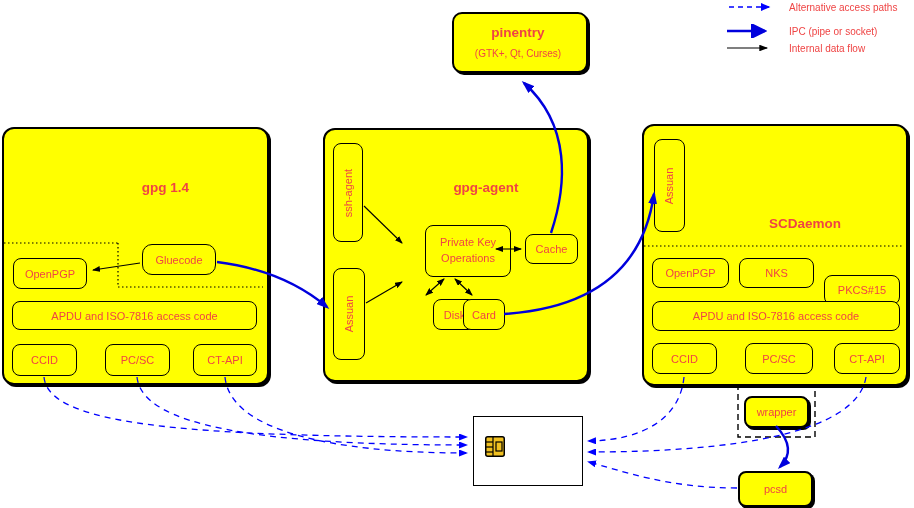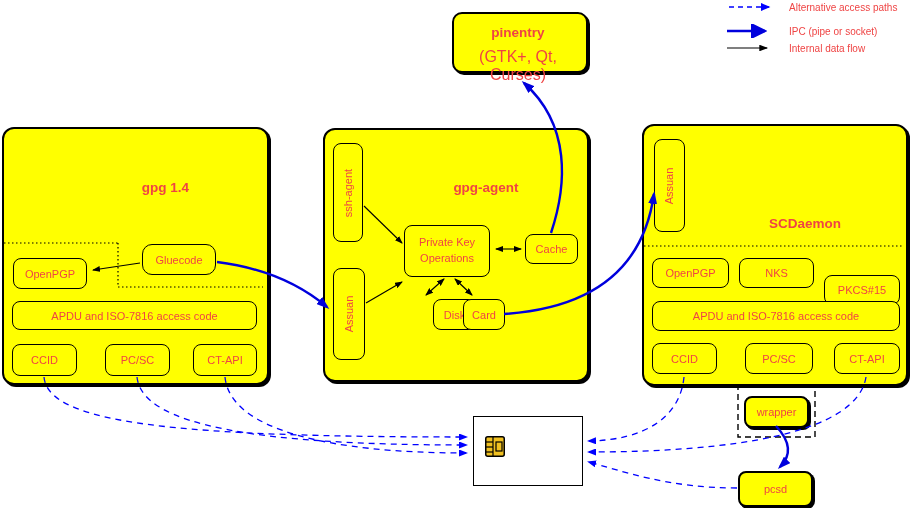--- a/index.html
+++ b/index.html
@@ -14,21 +14,21 @@
              border-radius:8px; display:flex; align-items:center; justify-content:center;
              font-size:11px; text-align:center; z-index:10; }
   .heavy   { border-width:2px; box-shadow:2px 2px 0 #000; }
   .vbox span{ transform:rotate(-90deg); white-space:nowrap; }
   .twoline { flex-direction:column; line-height:1.45; }
   .cardbox { position:absolute; background:#ffffff; border:1.5px solid #000; z-index:5; }
   .chip    { position:absolute; z-index:6; }
   .pin-title{ position:absolute; left:0; width:100%; text-align:center;
               font-weight:bold; font-size:13.5px; z-index:12; }
   .pin-sub { position:absolute; left:0; width:100%; text-align:center;
-             font-size:16px; z-index:12; }
+             font-size:10px; z-index:12; }
   .legend-row{ position:absolute; display:flex; align-items:center; gap:12px;
                font-size:10px; z-index:12; }
   #overlay { position:absolute; left:0; top:0; z-index:40; pointer-events:none; }
 </style>
 </head>
 <body>
 
 <div id="stage">
 
   <div>
@@ -86,21 +86,21 @@
 
   <div>
     <div class="bigbox" style="left:323px; top:128px; width:262px; height:250px;"></div>
     <div class="bigtitle" style="left:323px; top:180px; width:262px;">gpg-agent</div>
     <div class="smallbox vbox" style="left:333px; top:143px; width:28px; height:97px;">
       <span>ssh-agent</span>
     </div>
     <div class="smallbox vbox" style="left:333px; top:268px; width:30px; height:90px;">
       <span>Assuan</span>
     </div>
-    <div class="smallbox twoline" style="left:404px; top:225px; width:84px; height:50px;">
+    <div class="smallbox twoline" style="left:425px; top:225px; width:84px; height:50px;">
       <span>Private Key</span>
       <span>Operations</span>
     </div>
     <div class="smallbox" style="left:525px; top:234px; width:51px; height:28px;">Cache</div>
     <div class="smallbox" style="left:397px; top:299px; width:41px; height:29px;margin-left:36px;">Disk</div>
     <div class="smallbox" style="left:463px; top:299px; width:40px; height:29px;">Card</div>
   </div>
 
   <div>
     <div class="bigbox" style="left:642px; top:124px; width:262px; height:258px;"></div>

